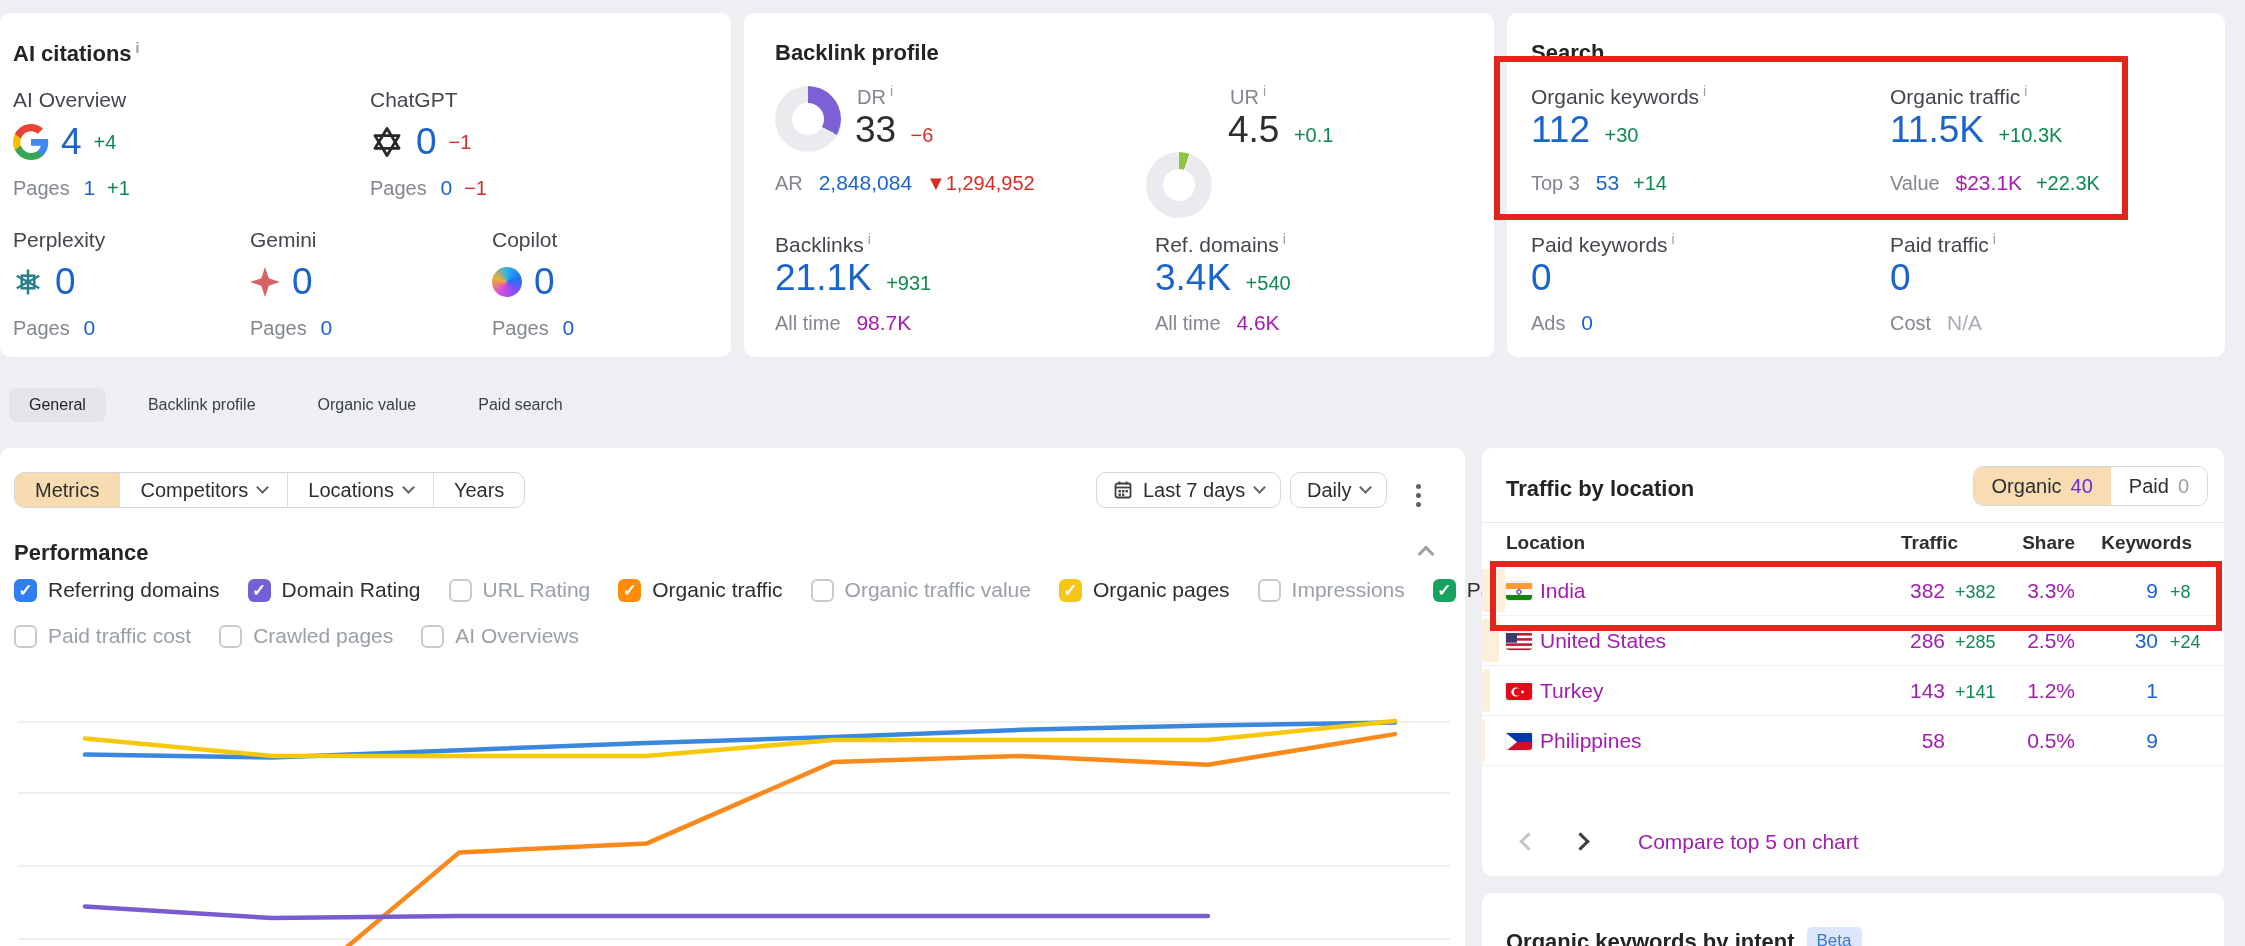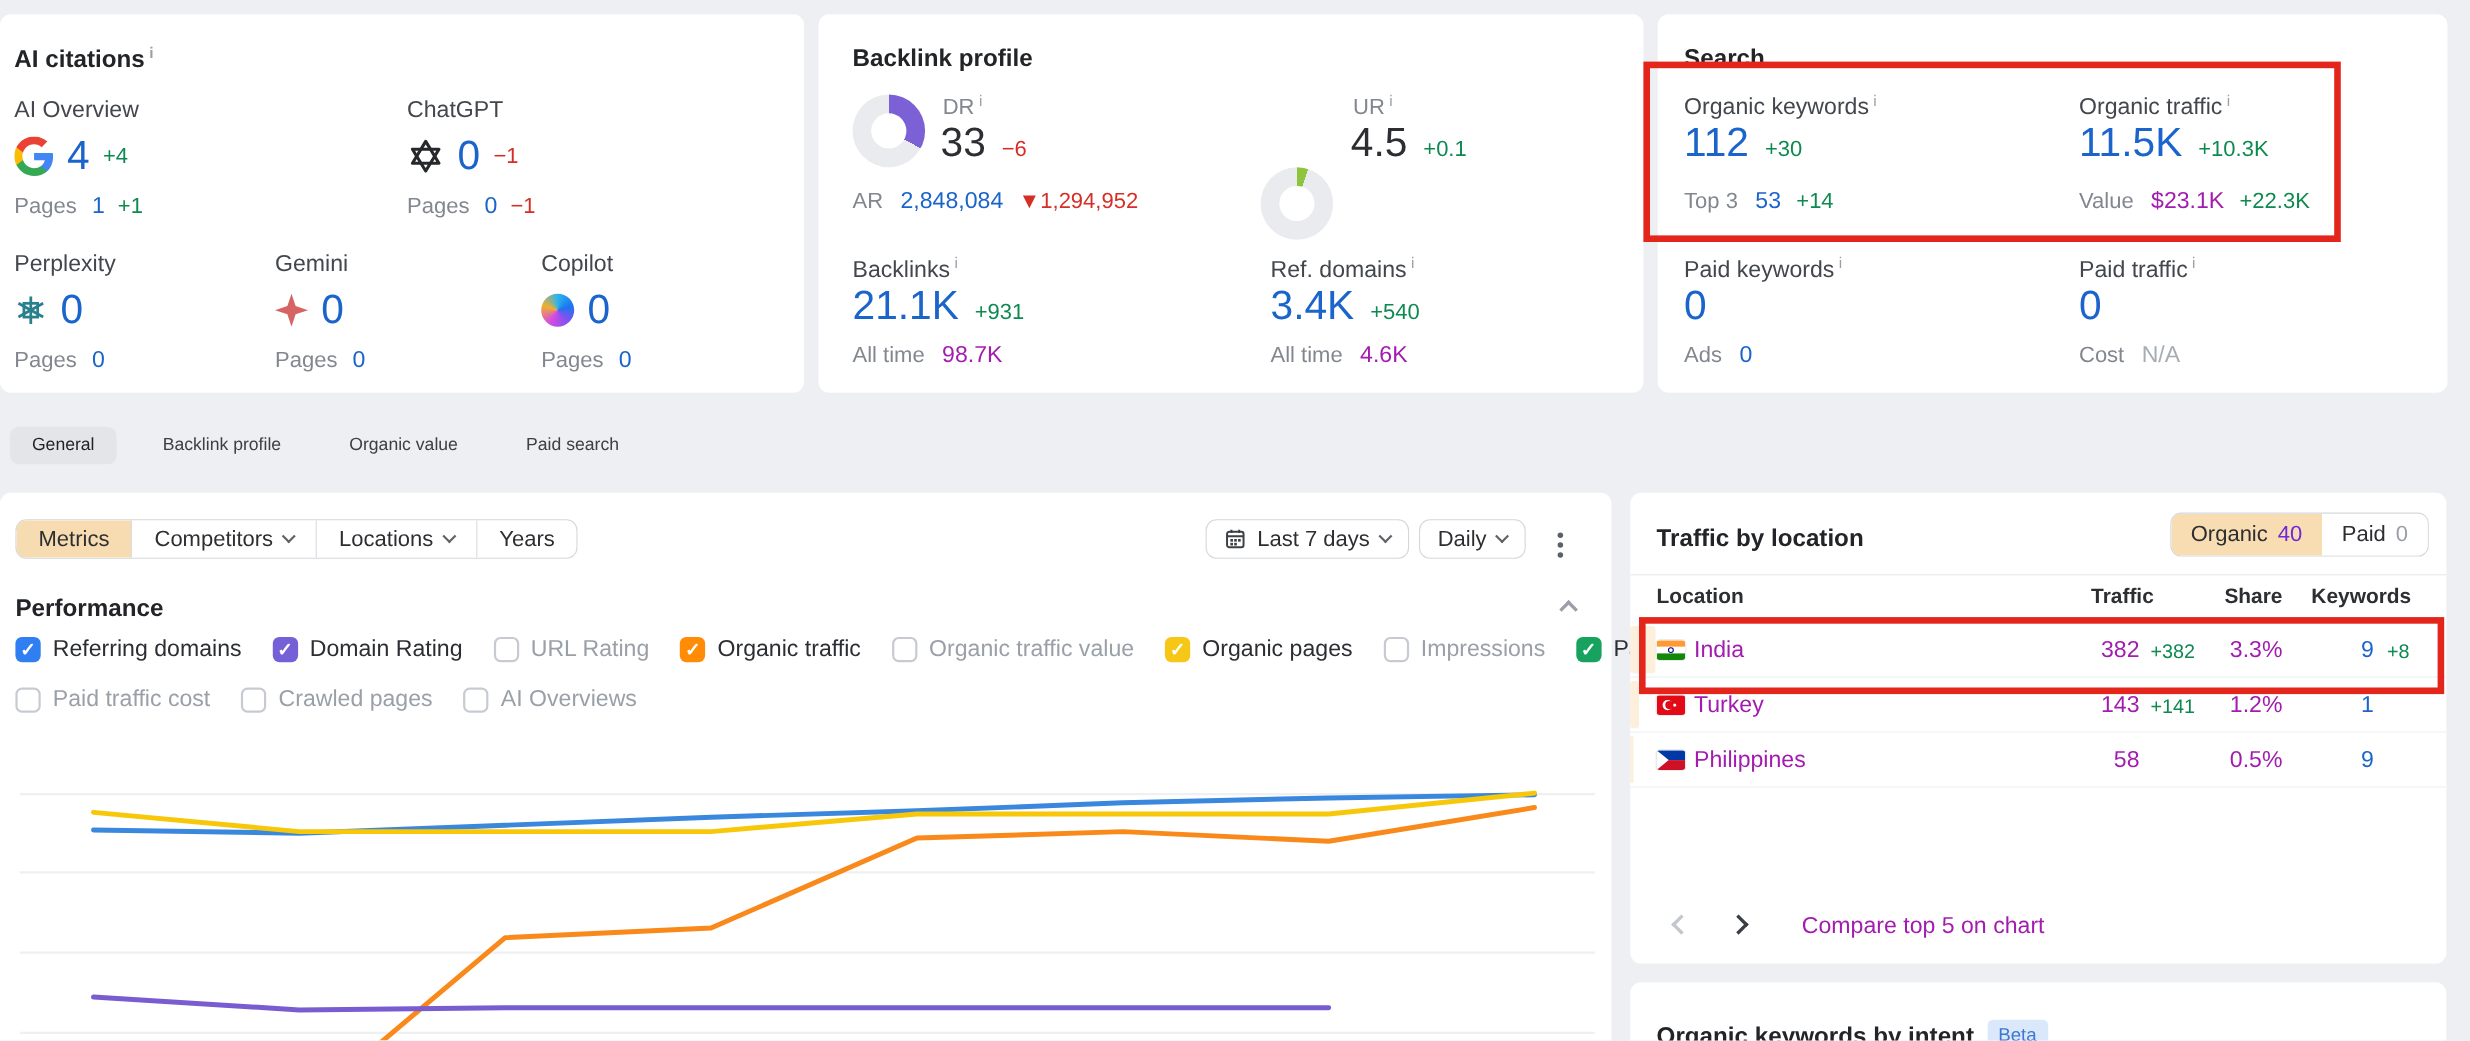--- a/index.html
+++ b/index.html
@@ -405,20 +405,37 @@
             <circle cx="13" cy="9" r="2.2" fill="none" stroke="#000080" stroke-width="1"></circle>
           </svg></span>
       <span class="cell dark" style="left:58px;">India</span>
       <span class="cell dark" style="left:330px;width:133px;text-align:right;">382</span>
       <span class="cell rdelta up" style="left:473px;">+382</span>
       <span class="cell dark" style="left:509px;width:84px;text-align:right;">3.3%</span>
       <span class="cell blue" style="left:600px;width:76px;text-align:right;">9</span>
       <span class="cell rdelta up" style="left:688px;">+8</span>
     </div>
 
+    <div class="lrow">
+      <span class="bar" style="width: 17.35px;"></span>
+      <span class="flagwrap"><svg width="26" height="18">
+            <rect width="26" height="18" fill="#fff"></rect>
+            <rect y="0" width="26" height="2.6" fill="#b22234"></rect>
+            <rect y="5.1" width="26" height="2.6" fill="#b22234"></rect>
+            <rect y="10.3" width="26" height="2.6" fill="#b22234"></rect>
+            <rect y="15.4" width="26" height="2.6" fill="#b22234"></rect>
+            <rect width="11" height="9.7" fill="#3c3b6e"></rect>
+          </svg></span>
+      <span class="cell dark" style="left:58px;">United States</span>
+      <span class="cell dark" style="left:330px;width:133px;text-align:right;">286</span>
+      <span class="cell rdelta up" style="left:473px;">+285</span>
+      <span class="cell dark" style="left:509px;width:84px;text-align:right;">2.5%</span>
+      <span class="cell blue" style="left:600px;width:76px;text-align:right;">30</span>
+      <span class="cell rdelta up" style="left:688px;">+24</span>
+    </div>
 
     <div class="lrow">
       <span class="bar" style="width: 8.328px;"></span>
       <span class="flagwrap"><svg width="26" height="18">
             <rect width="26" height="18" fill="#e30a17"></rect>
             <circle cx="10" cy="9" r="4.6" fill="#fff"></circle>
             <circle cx="11.6" cy="9" r="3.7" fill="#e30a17"></circle>
             <circle cx="16.5" cy="9" r="1.4" fill="#fff"></circle>
           </svg></span>
       <span class="cell dark" style="left:58px;">Turkey</span>

